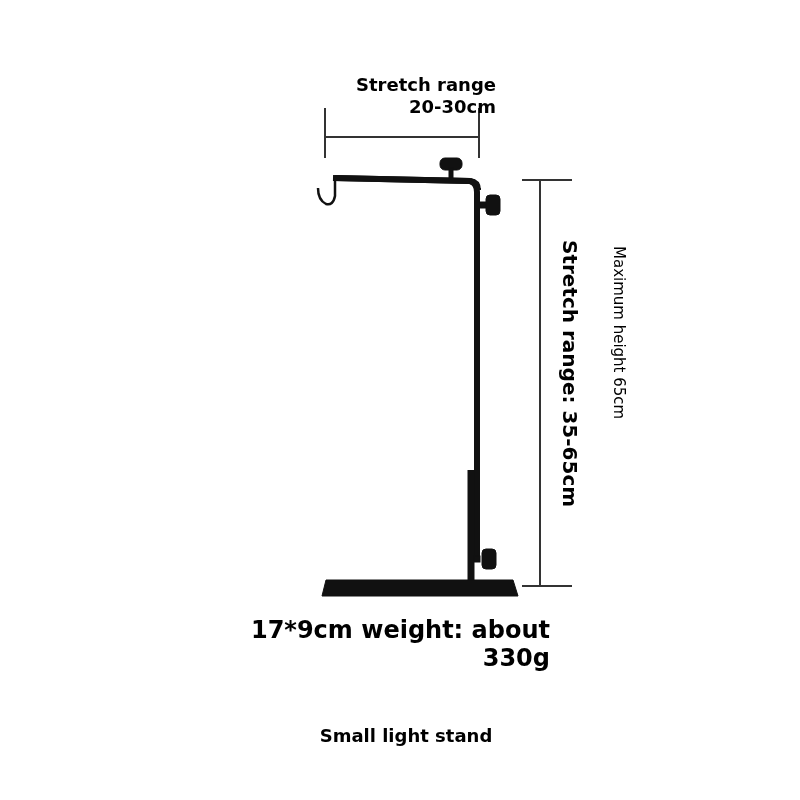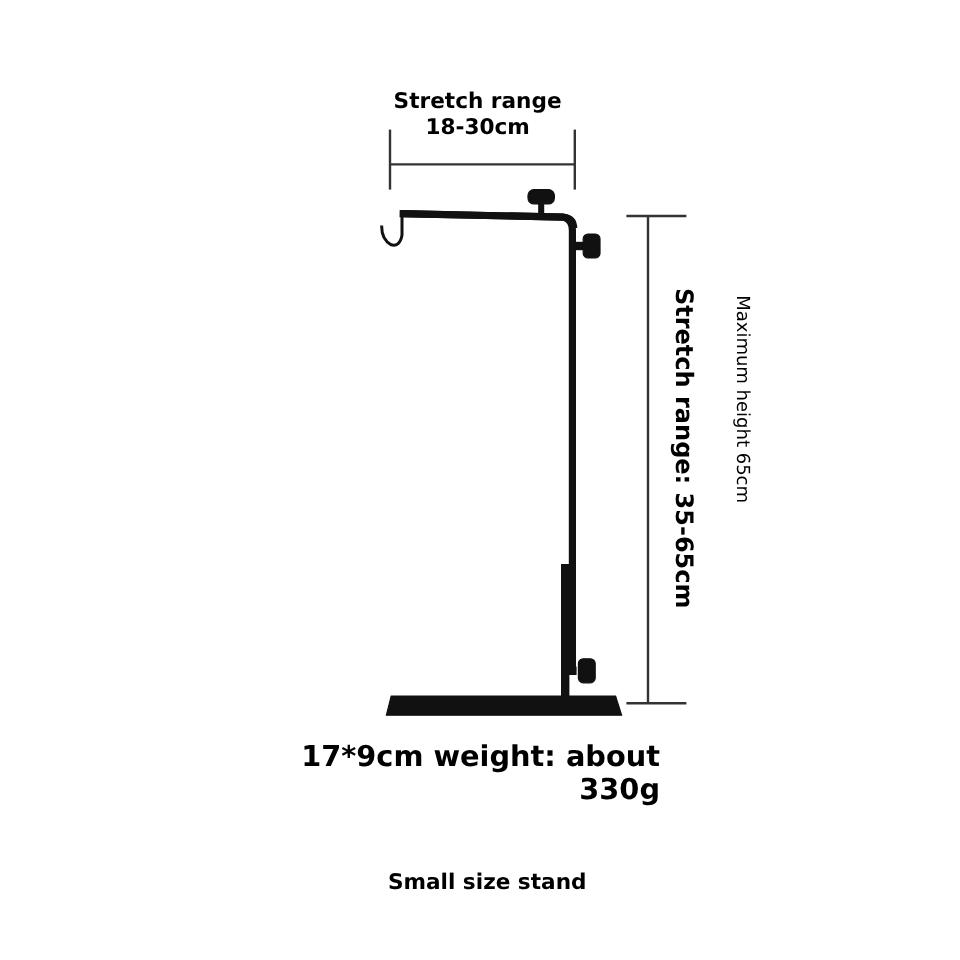--- a/index.html
+++ b/index.html
@@ -1,19 +1,19 @@
 <!DOCTYPE html>
 <html><head>
 <meta charset="utf-8">
 <style>
   html, body { margin:0; padding:0; }
   body { width:800px; height:800px; background:#ffffff; position:relative; overflow:hidden;
          font-family:"DejaVu Sans", sans-serif; color:#000; }
   .abs { position:absolute; }
-  .top-label { left:300px; top:74px; width:196px; text-align:center; font-weight:bold; font-size:18px; line-height:22px; }
+  .top-label { left:300px; top:74px; width:196px; text-align:right; font-weight:bold; font-size:18px; line-height:22px; }
   .vlabel-big { position:absolute; left:548px; top:240px; font-weight:bold; font-size:20px; white-space:nowrap;
                 transform-origin:0 0; transform:rotate(90deg); left:582px; }
   .vlabel-small { position:absolute; top:246px; left:628px; font-size:15px; white-space:nowrap;
                   transform-origin:0 0; transform:rotate(90deg); }
   .spec { left:230px; top:616px; width:320px; text-align:right; font-weight:bold; font-size:24px; line-height:28px; }
   .caption { left:300px; top:725px; width:212px; text-align:center; font-weight:bold; font-size:18px; }
 </style>
 </head>
 <body>
 
@@ -50,24 +50,24 @@
 
     <rect x="474" y="556" width="6" height="6"></rect>
     <rect x="482" y="549" width="14" height="20" rx="4"></rect>
 
     <polygon points="326,580 513,580 518,596 322,596" stroke-width="1"></polygon>
   </g>
 </svg>
 
 <div class="abs top-label">
   <div>Stretch range</div>
-  <div>18-30cm</div>
+  <div>20-30cm</div>
 </div>
 
 <div class="vlabel-big">Stretch range: 35-65cm</div>
 <div class="vlabel-small">Maximum height 65cm</div>
 
 <div class="abs spec">
   <div>17*9cm weight: about</div>
   <div>330g</div>
 </div>
 
-<div class="abs caption">Small size stand</div>
+<div class="abs caption">Small light stand</div>
 
 </body></html>

